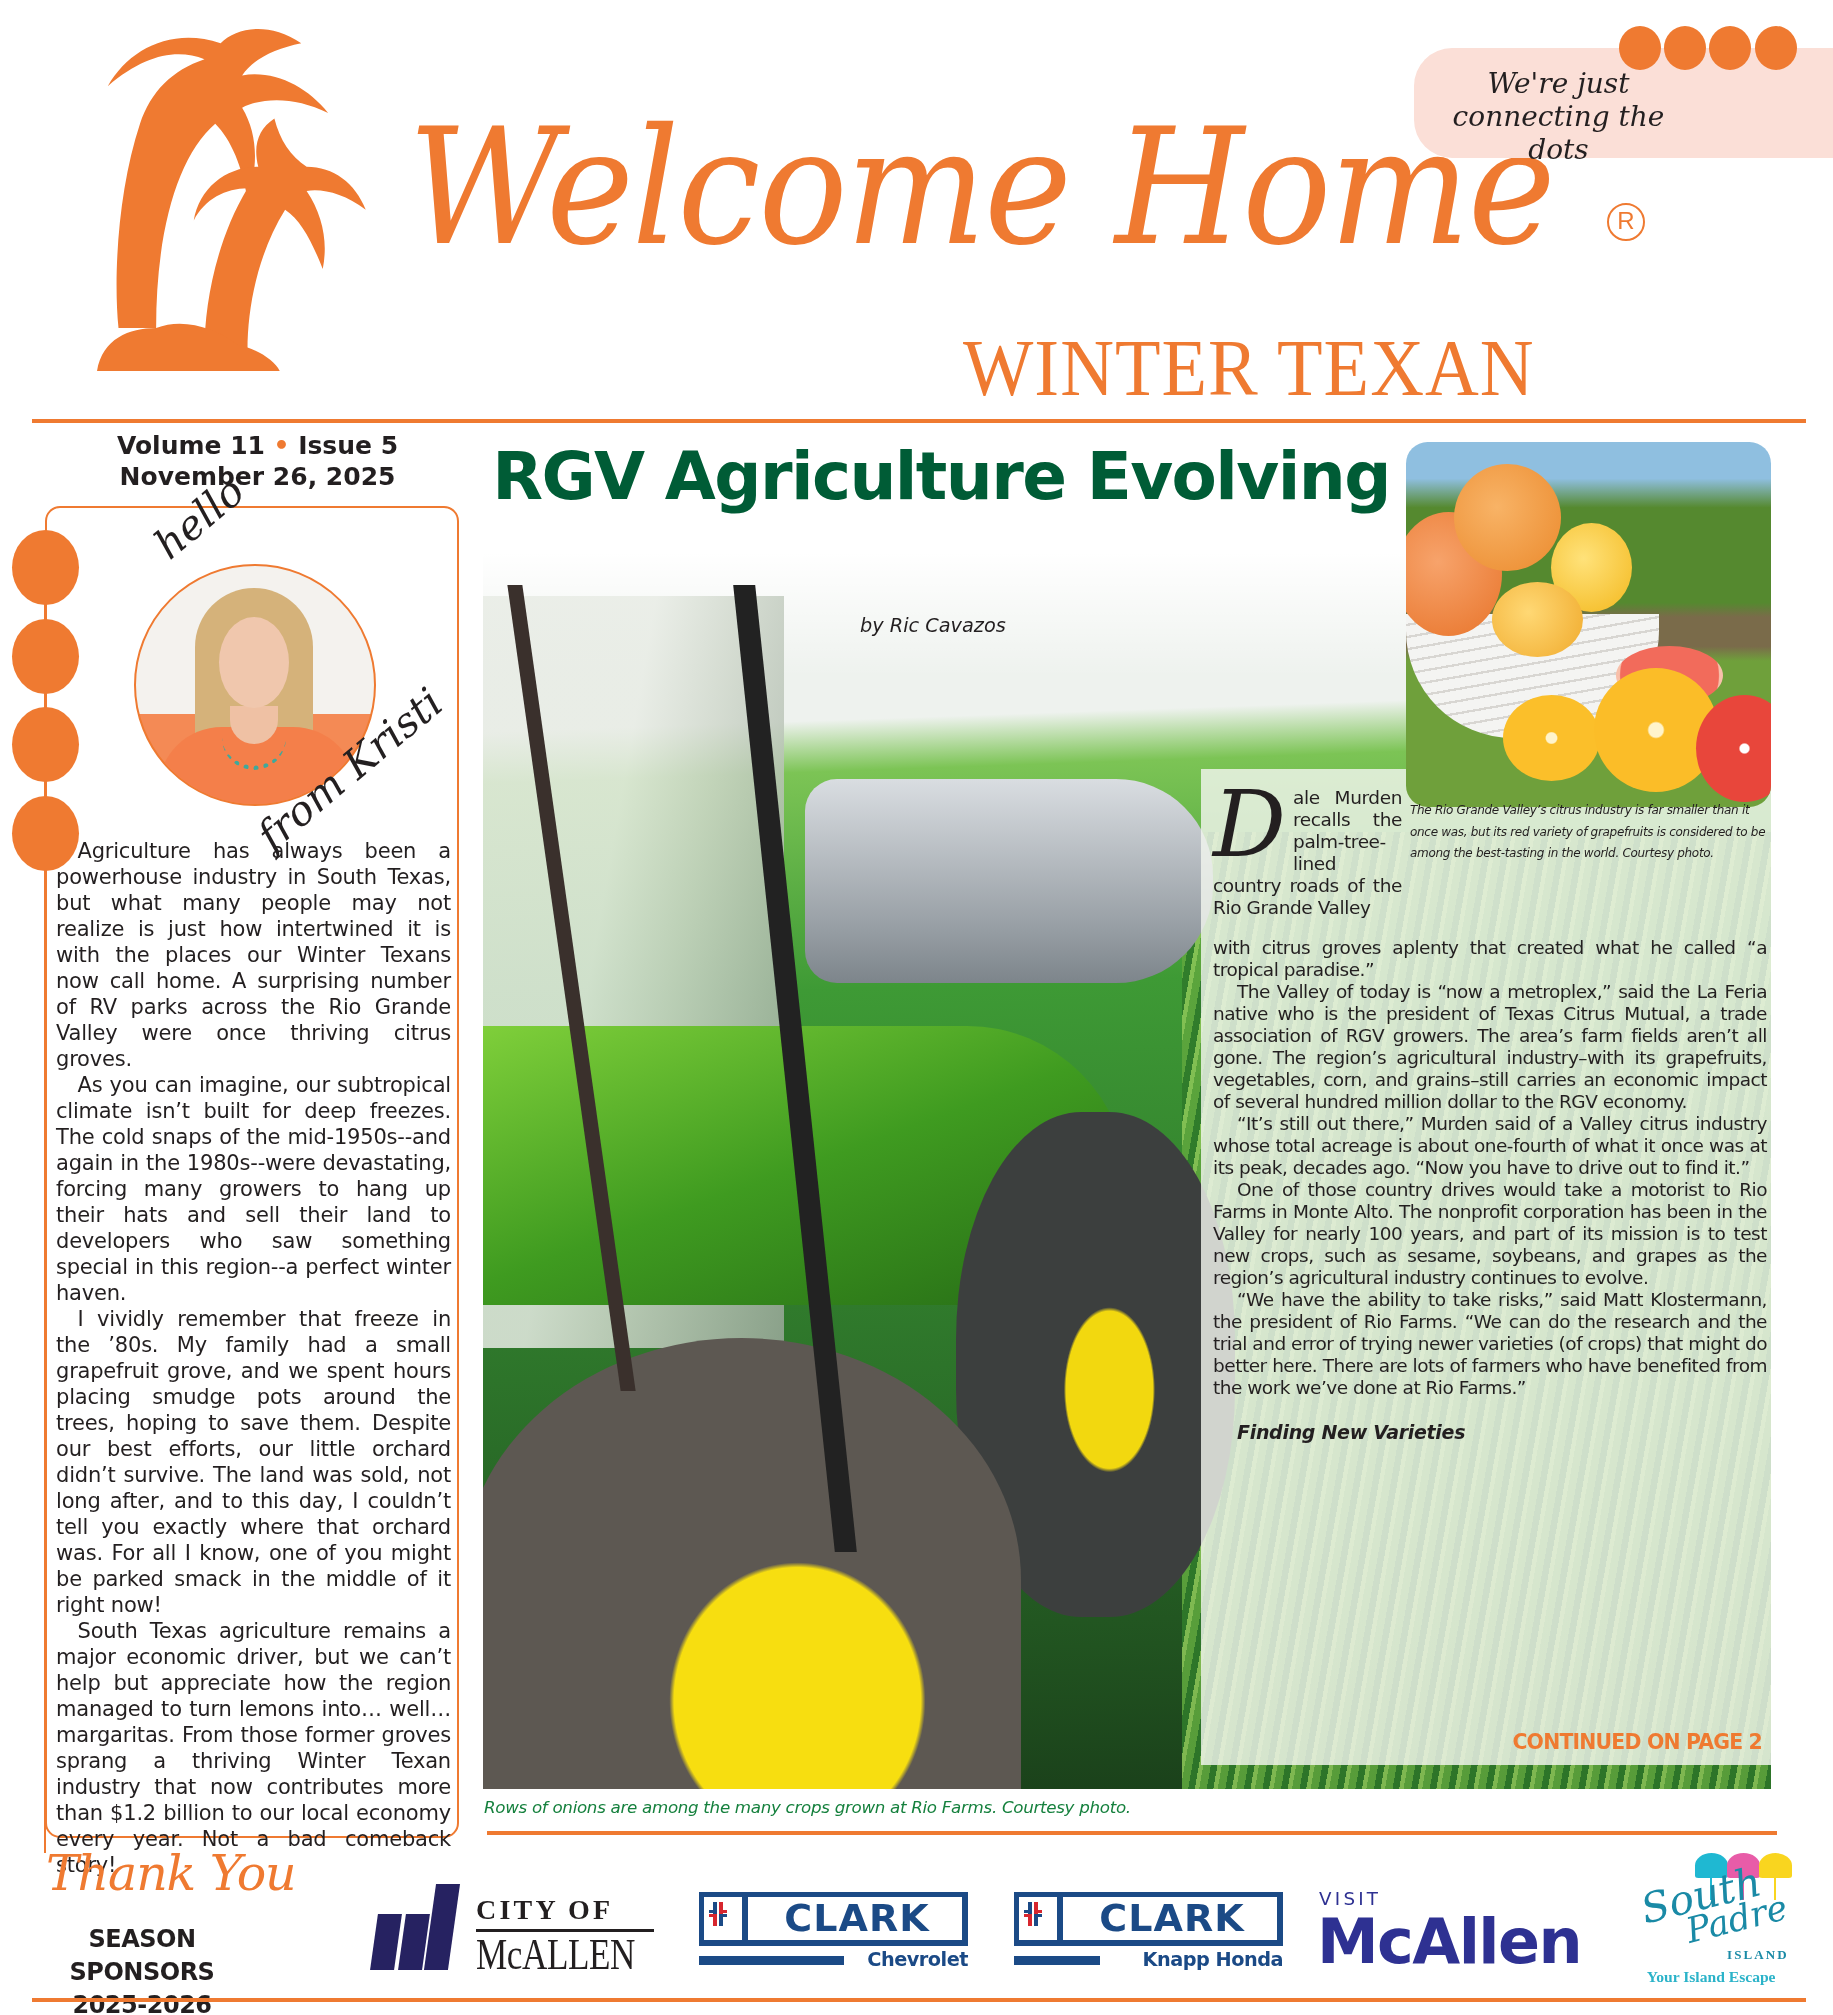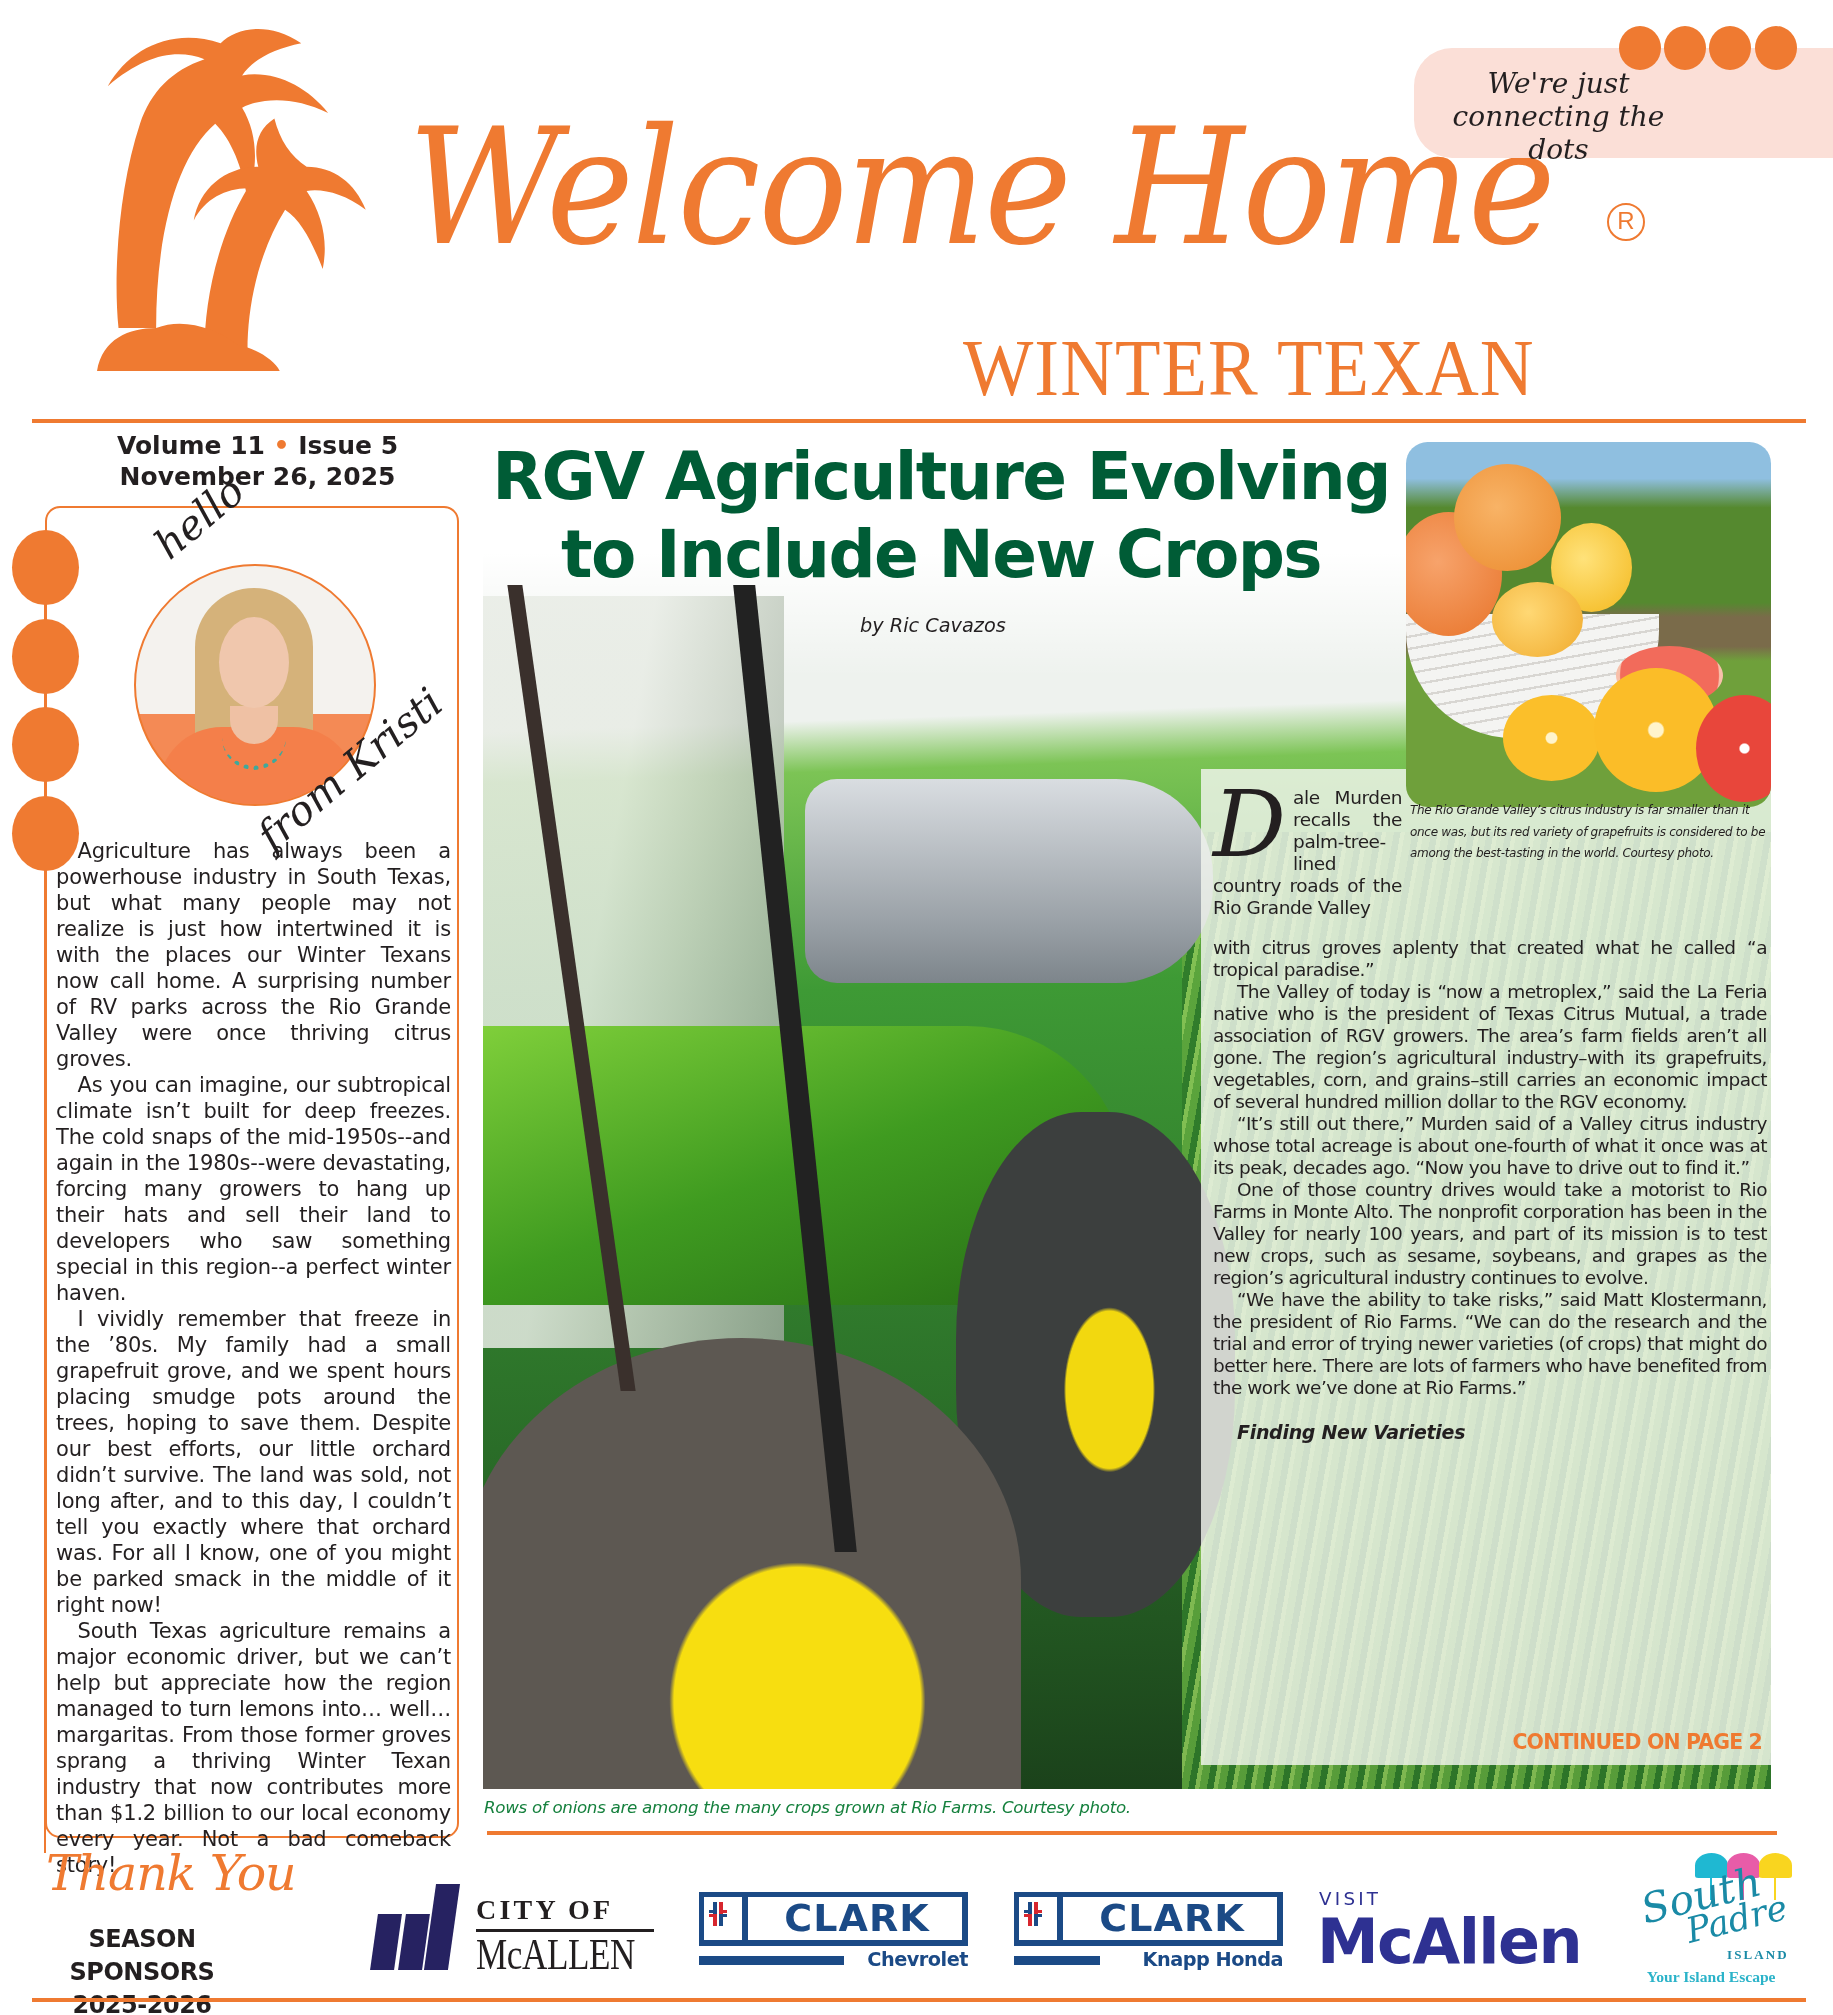--- a/index.html
+++ b/index.html
@@ -272,21 +272,20 @@
   <div class="tractor-tank"></div>
   <div class="tractor-hood"></div>
   <div class="tractor-tire-back"></div>
   <div class="tractor-tire-big"></div>
   <div class="tractor-frame1"></div>
   <div class="tractor-frame2"></div>
 </div>
 
 <h1 class="headline">
   <div>RGV Agriculture Evolving</div>
-  <div>to Include New Crops</div>
 </h1>
 <div class="byline">by Ric Cavazos</div>
 
 <div class="citrus-photo">
   <div class="citrus-basket"></div>
   <div class="fruit fruit-1"></div>
   <div class="fruit fruit-2"></div>
   <div class="fruit fruit-3"></div>
   <div class="fruit fruit-4"></div>
   <div class="fruit fruit-8"></div>

